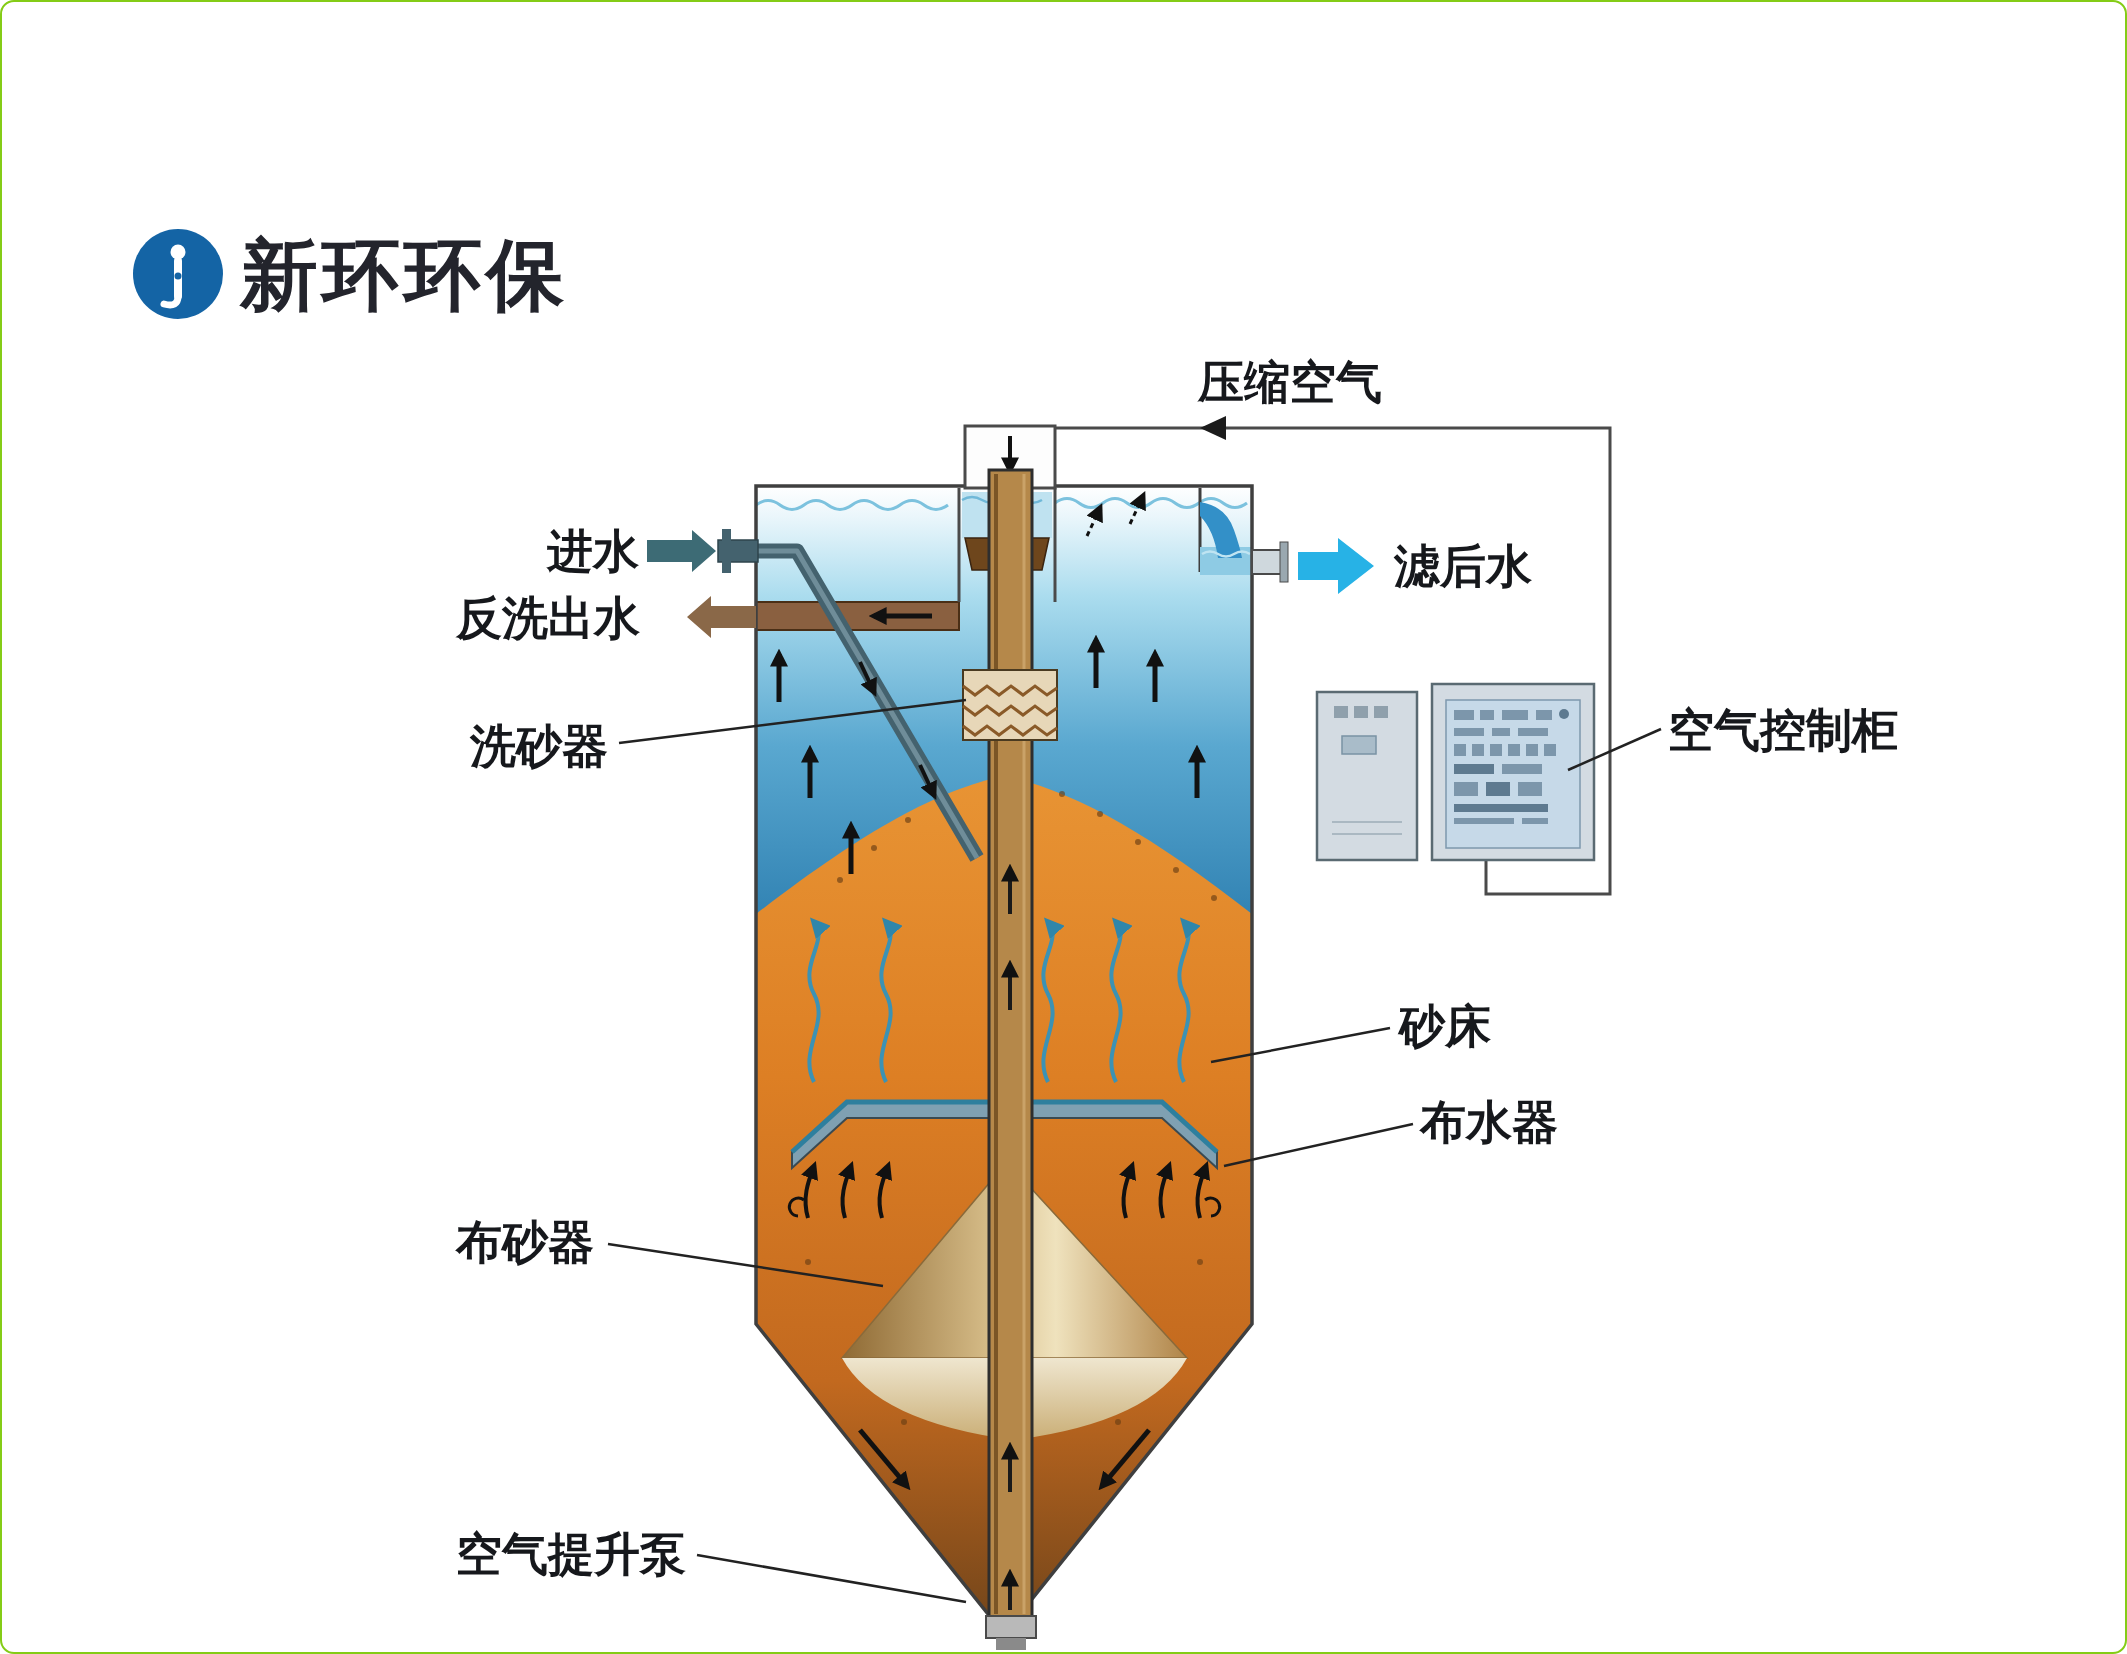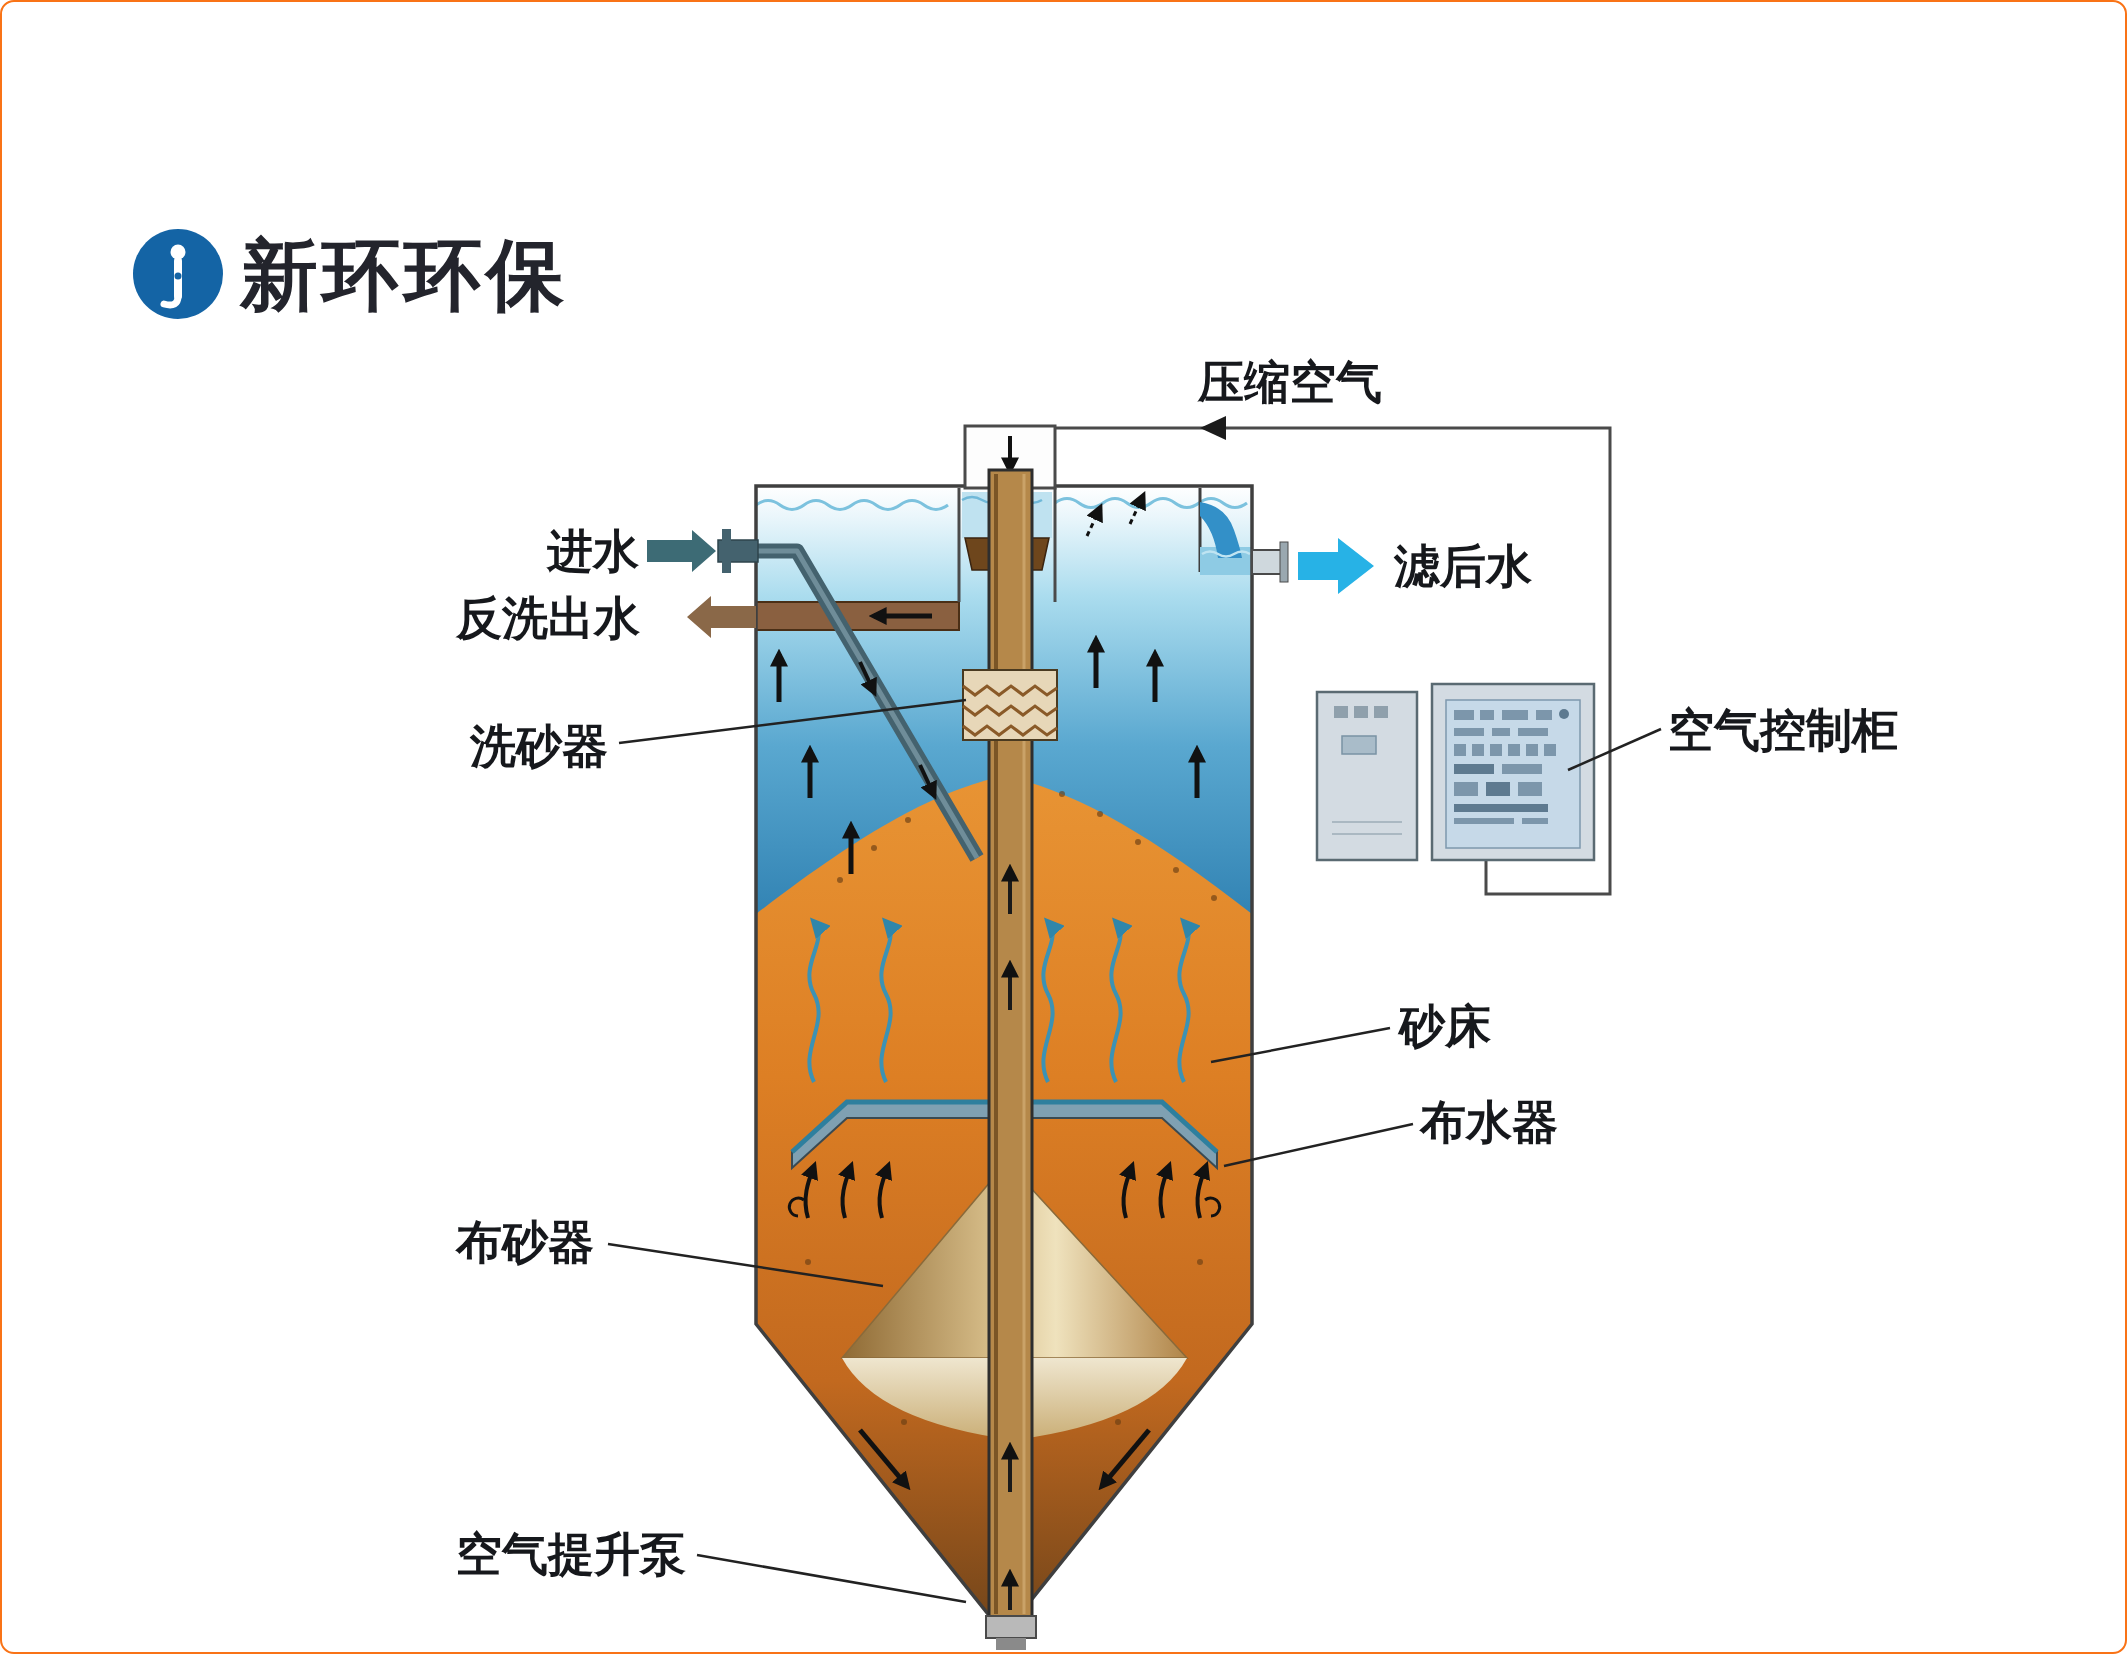--- a/index.html
+++ b/index.html
@@ -1,21 +1,21 @@
 <!DOCTYPE html>
 <html><head>
 <meta charset="utf-8">
 <style>
   html,body{margin:0;padding:0;background:#ffffff;}
   .page{
     position:relative;
     width:2127px;height:1654px;
     box-sizing:border-box;
     background:#ffffff;
-    border:2px solid #f97316;
+    border:2px solid #84cc16;
     border-radius:14px;
     overflow:hidden;
     font-family:"Liberation Sans", sans-serif;
   }
   svg{position:absolute;left:0;top:0;}
   .lbl{
     font-family:"Liberation Serif","DejaVu Serif",serif;
     font-size:46px;
     font-weight:700;
     fill:#16181c;

